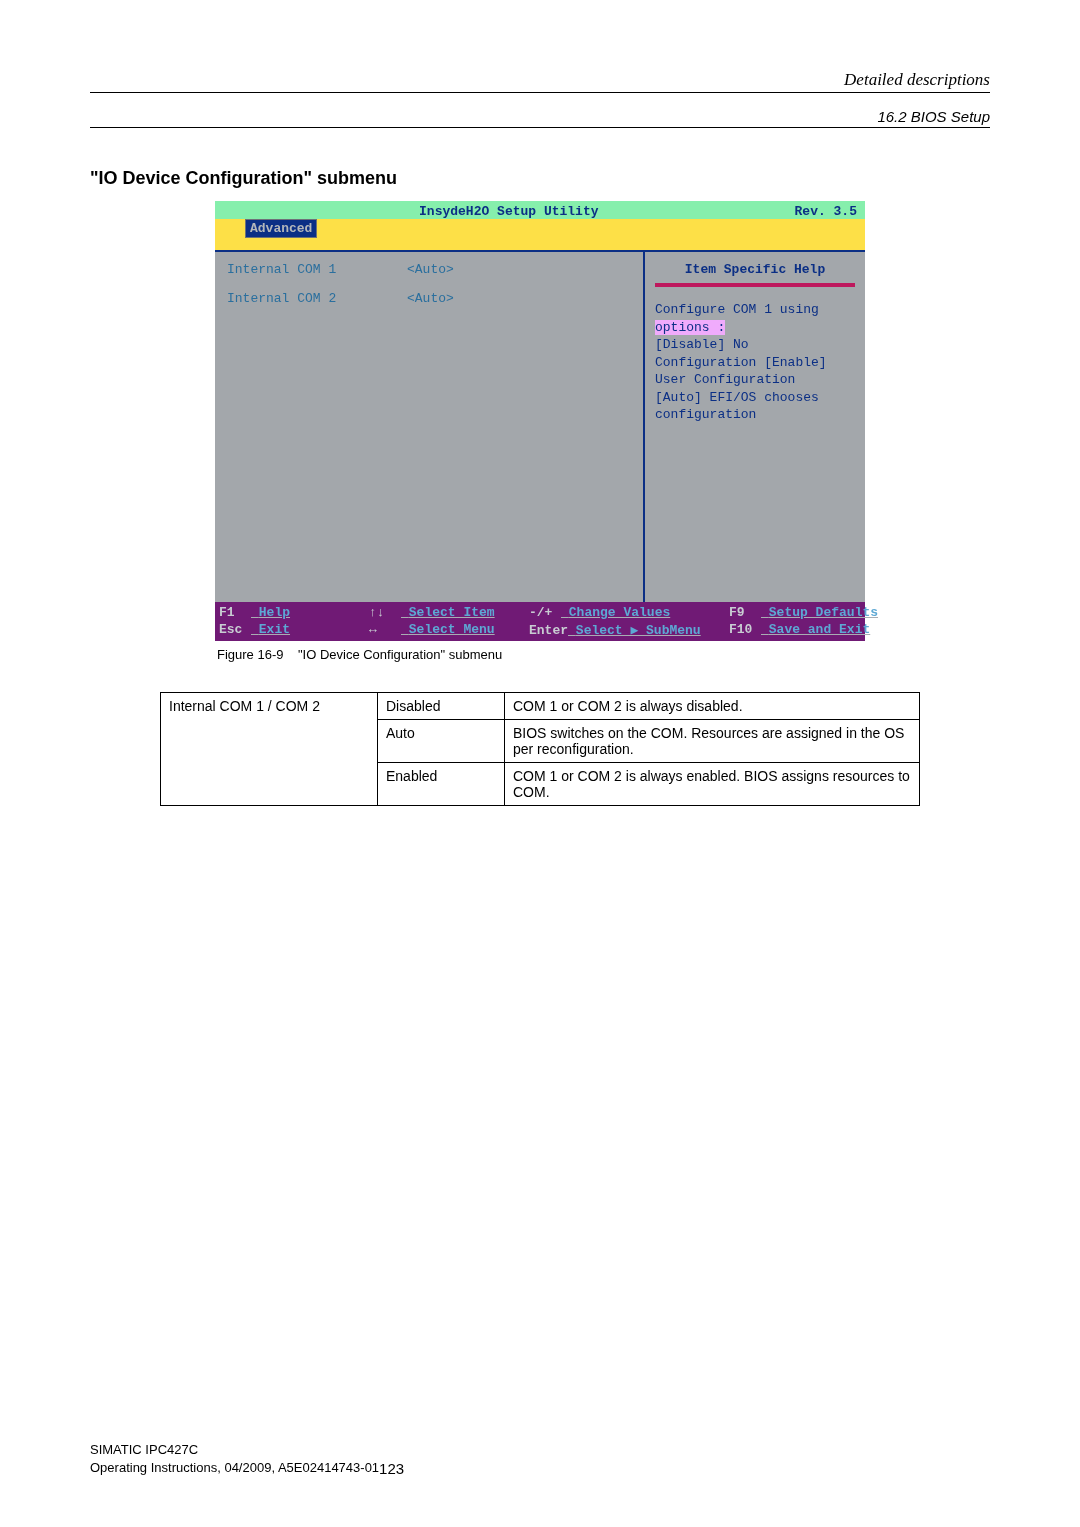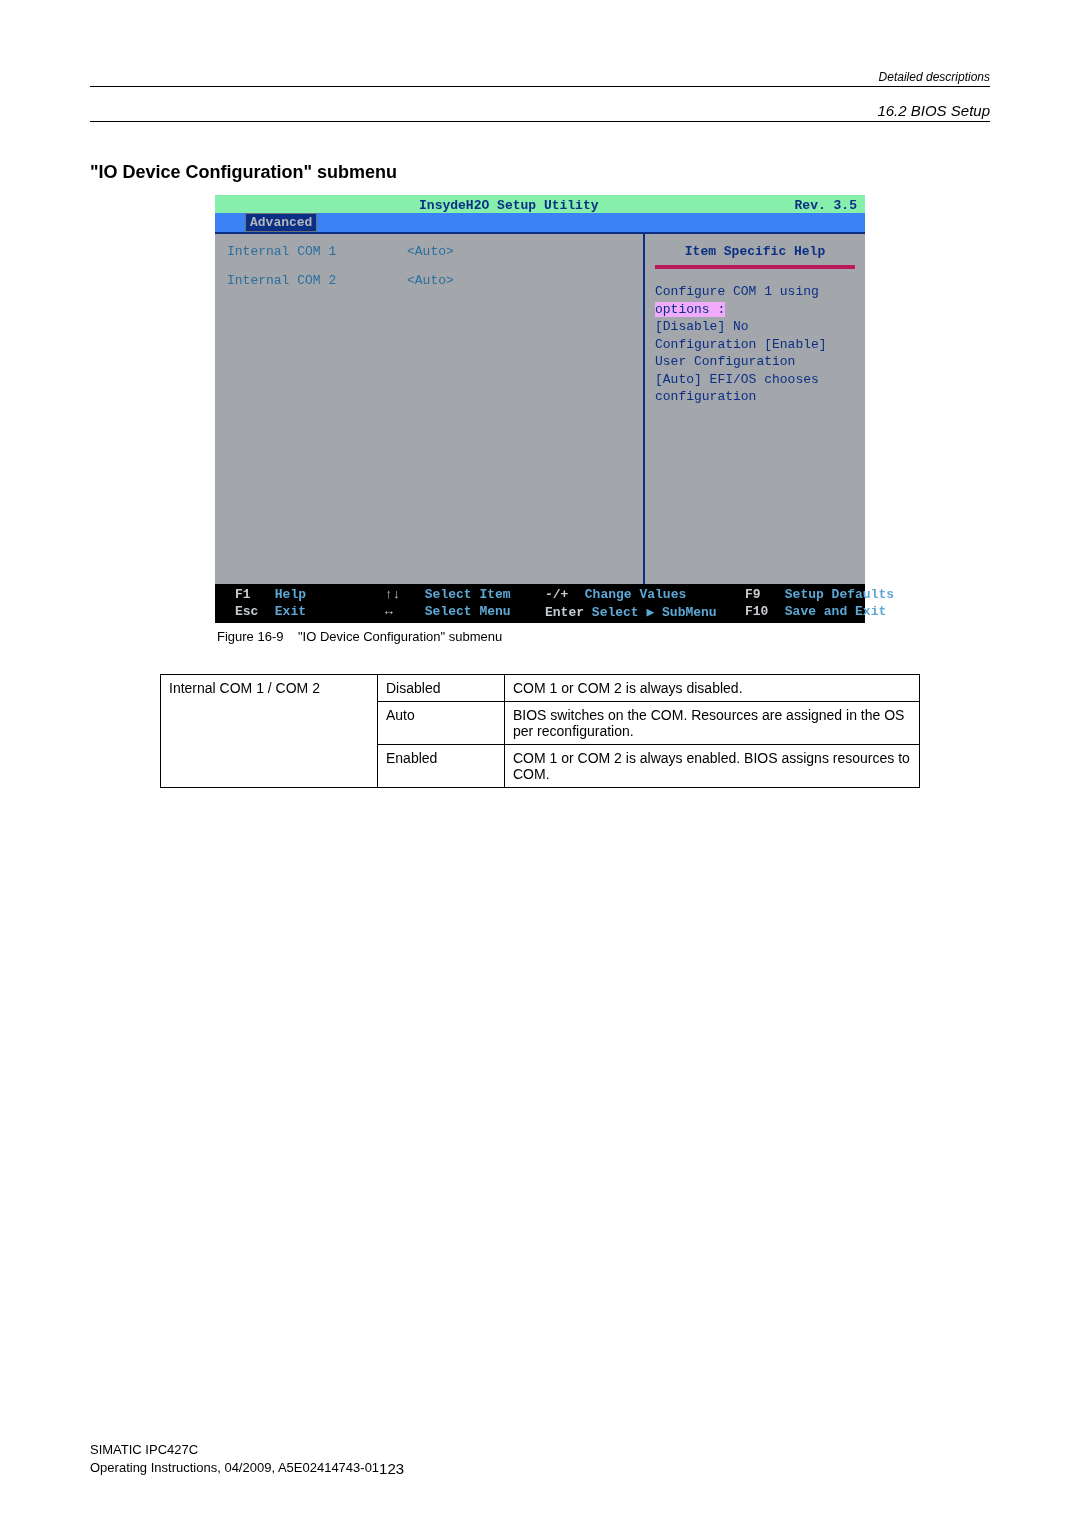--- a/index.html
+++ b/index.html
@@ -21,22 +21,23 @@
     box-sizing: border-box;
   }
   .header-block {
     text-align: right;
     border-bottom: 1.5px solid #000;
     padding-bottom: 2px;
     margin-bottom: 3px;
   }
   .header-chapter {
     font-style: italic;
-    font-size: 12px;
+    font-size: 17px;
     margin-bottom: 2px;
+    font-family: Liberation Serif, serif;
   }
   .header-section {
     font-style: italic;
     font-size: 15px;
     border-top: 1px solid #000;
     padding-top: 15px;
     display: inline-block;
     width: 100%;
     text-align: right;
   }
@@ -58,22 +59,22 @@
   }
   .bios-top {
     background: #86efac;
     color: #0c2f85;
     display: flex;
     justify-content: space-between;
     padding: 3px 8px 0 8px;
     font-weight: bold;
   }
   .bios-tabs {
-    background: #3b82f6;
-    padding: 0 0 0 30px;
+    background: #fde047;
+    padding: 0 0 12px 30px;
   }
   .bios-tab {
     display: inline-block;
     background: #0b2f85;
     color: #b3b7bb;
     padding: 1px 4px;
     border: 1px solid #6e7278;
     font-weight: bold;
   }
   .bios-body {
@@ -122,27 +123,28 @@
   }
   .bios-help-text {
     color: #0b2f85;
     line-height: 1.35;
   }
   .opt-highlight {
     background: #f0abfc;
     color: #0b2f85;
   }
   .bios-footer {
-    background: #000000;
+    background: #701a75;
     color: #a8adb3;
-    padding: 3px 20px;
+    padding: 3px 4px;
     display: grid;
     grid-template-columns: 150px 160px 200px 160px;
     row-gap: 2px;
     font-weight: bold;
+    text-decoration: underline;
   }
   .bios-footer .key { color: #c8ccd2; display:inline-block; min-width:32px;}
   .bios-footer .lbl { color: #5da8d4; }
   .figure-caption {
     font-size: 13px;
     margin-top: 6px;
     padding-left: 2px;
   }
   .param-table {
     width: 760px;

